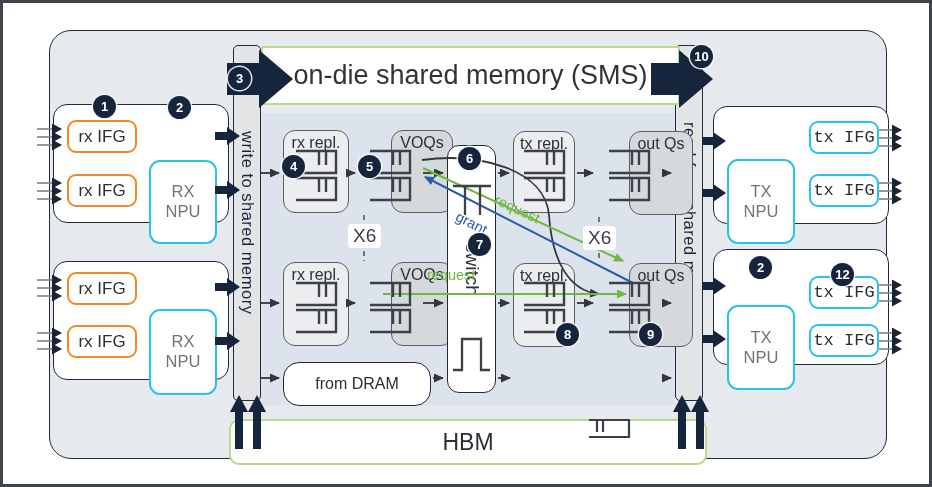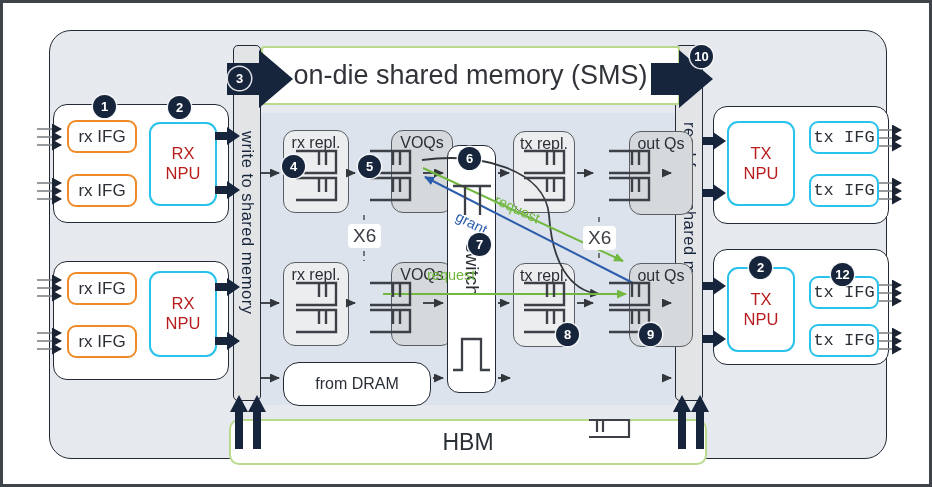--- a/index.html
+++ b/index.html
@@ -4,21 +4,21 @@
 <style>
   html,body{margin:0;padding:0;background:#fff;font-family:"Liberation Sans",sans-serif;}
   #stage{position:relative;width:932px;height:487px;background:#ffffff;border:3px solid #3f444a;box-sizing:border-box;overflow:hidden;}
   .abs{position:absolute;box-sizing:border-box;}
   #panel{left:46px;top:27px;width:838px;height:429px;background:#e6eaef;border:1.6px solid #232a35;border-radius:22px;}
   #central{left:258px;top:110px;width:414px;height:292px;background:#dce3ed;}
   .group{background:#fff;border:1.6px solid #232a35;border-radius:14px;}
   .ifg{background:#fff;border-radius:9px;display:flex;align-items:center;justify-content:center;font-size:17px;color:#2b2f36;}
   .ifg.orange{border:2.3px solid #ee8b28;}
   .ifg.cyan{border:2.3px solid #29c2ea;font-family:Liberation Mono, monospace;}
-  .npu{background:#fff;border:2.3px solid #29c2ea;border-radius:11px;display:flex;align-items:center;justify-content:center;text-align:center;font-size:16.5px;color:#b91c1c;line-height:1.2;white-space:pre-line;}
+  .npu{background:#fff;border:2.3px solid #29c2ea;border-radius:11px;display:flex;align-items:center;justify-content:center;text-align:center;font-size:16.5px;color:#737373;line-height:1.2;white-space:pre-line;margin-top:38px;}
   .col{background:#e3e4e6;border:1.4px solid #232a35;border-radius:5px;display:flex;align-items:center;justify-content:center;}
   .col span{writing-mode:vertical-rl;font-size:16.5px;color:#16243c;letter-spacing:.5px;}
   #sms{left:258px;top:43px;width:419px;height:59px;background:#fff;border:2px solid #b9d98b;border-radius:3px;display:flex;align-items:center;justify-content:center;font-size:27px;color:#303338;}
   .qbox{border:1.5px solid #5a5e63;border-radius:12px;text-align:center;font-size:16px;color:#2b2f36;padding-top:3px;}
   .qbox.light{background:#ebedef;}
   .qbox.dark{background:#d6d9dc;margin-left:32px;}
   #switch{left:444px;top:142px;width:49px;height:248px;background:#fff;border:1.6px solid #232a35;border-radius:12px;display:flex;align-items:center;justify-content:center;}
   #switch span{writing-mode:vertical-rl;font-size:19px;color:#2b2f36;}
   .dram{background:#fff;border:1.5px solid #232a35;border-radius:16px;display:flex;align-items:center;justify-content:center;font-size:16px;color:#2b2f36;}
   #hbm{left:226px;top:416px;width:478px;height:46px;background:#fff;border:2px solid #b9d98b;border-radius:10px;display:flex;align-items:center;justify-content:center;font-size:23px;color:#2b2f36;}

